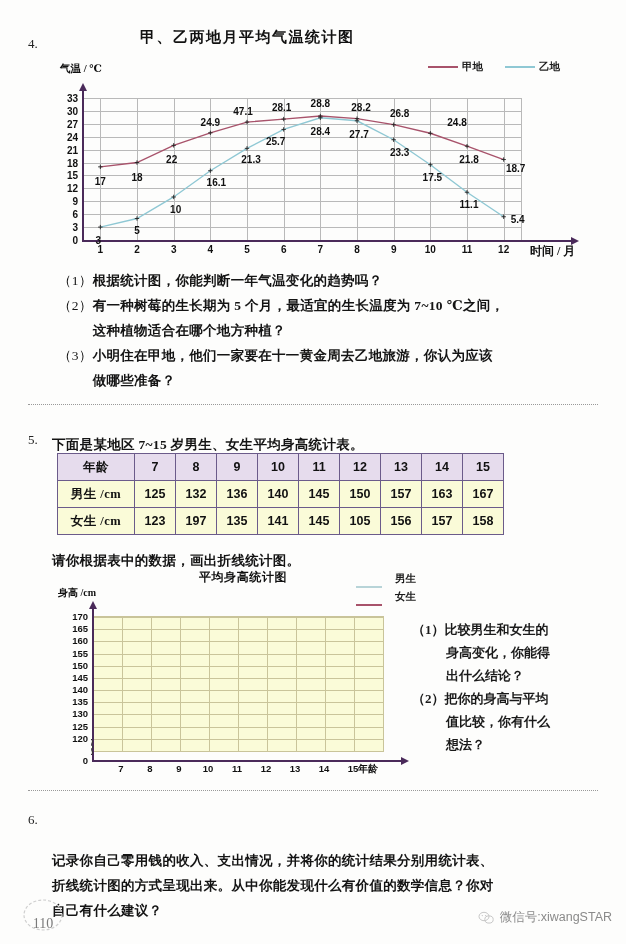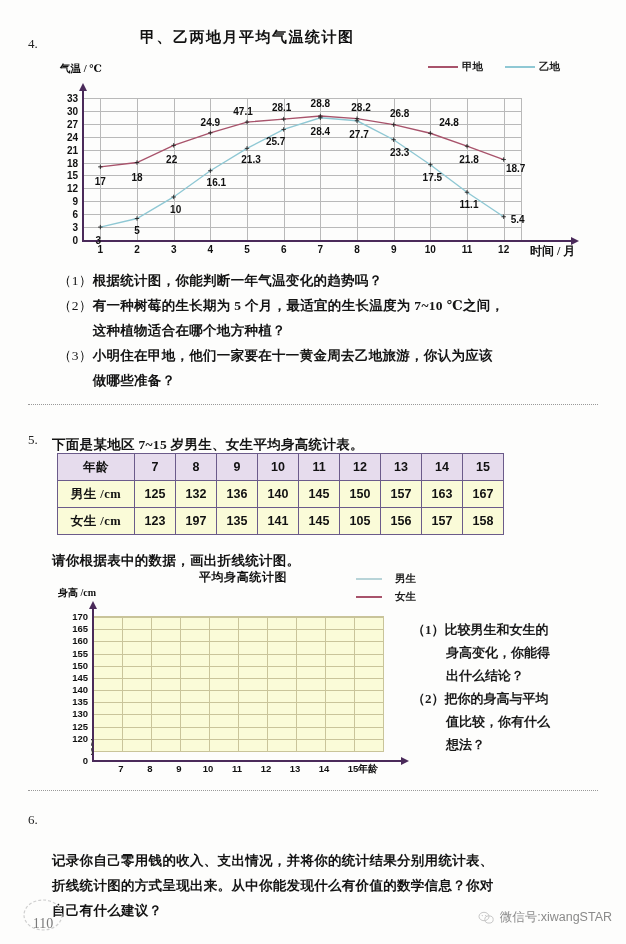--- a/index.html
+++ b/index.html
@@ -168,21 +168,21 @@
     position: absolute; left: 70px; top: 0px;
     width: 230px; text-align: center;
     font-size: 12px; font-weight: bold; letter-spacing: 0.6px;
     line-height: 19px; color: #111;
   }
   #chart2 .legend2 {
     position: absolute; right: -8px; top: 2px;
     font-size: 10.5px; font-weight: bold;
     line-height: 18px;
   }
-  #chart2 .legend2 .item { display: flex; align-items: center; gap: 13px; }
+  #chart2 .legend2 .item { display: flex; align-items: flex-end; gap: 13px; }
   #chart2 .legend2 .swatch { display: inline-block; width: 26px; height: 2px; }
 
   .plot2 {
     position: absolute;
     left: 34px; top: 48px;
     width: 290px; height: 134px;
     background: #fafbd8;
     border: 1px solid #c9c49a;
   }
   .plot2 .g-h { position: absolute; left: 0; width: 100%; height: 1px; background: #c9c49a; }
@@ -361,21 +361,21 @@
     <div id="c1-labels">
         <div class="dlabel" style="left: 40.3333px; top: 120.848px;">17</div>
         <div class="dlabel" style="left: 77px; top: 116.545px;">18</div>
         <div class="dlabel" style="left: 111.667px; top: 99.3333px;">22</div>
         <div class="dlabel" style="left: 150.333px; top: 61.8545px;">24.9</div>
         <div class="dlabel" style="left: 183px; top: 51.097px;">47.1</div>
         <div class="dlabel" style="left: 221.667px; top: 47.0848px;">28.1</div>
         <div class="dlabel" style="left: 260.333px; top: 43.0727px;">28.8</div>
         <div class="dlabel" style="left: 301px; top: 46.6545px;">28.2</div>
         <div class="dlabel" style="left: 339.667px; top: 52.6788px;">26.8</div>
-        <div class="dlabel" style="left: 389px; top: 62.2848px; text-align: center;">24.8</div>
+        <div class="dlabel" style="left: 397px; top: 62.2848px; text-align: center;">24.8</div>
         <div class="dlabel" style="left: 409px; top: 99.1939px;">21.8</div>
         <div class="dlabel" style="left: 455.667px; top: 107.533px;">18.7</div>
         <div class="dlabel" style="left: 38.3333px; top: 180.091px;">3</div>
         <div class="dlabel" style="left: 77px; top: 170.485px;">5</div>
         <div class="dlabel" style="left: 115.667px; top: 148.97px;">10</div>
         <div class="dlabel" style="left: 156.333px; top: 121.721px;">16.1</div>
         <div class="dlabel" style="left: 191px; top: 99.3455px;">21.3</div>
         <div class="dlabel" style="left: 215.667px; top: 81.4121px;">25.7</div>
         <div class="dlabel" style="left: 260.333px; top: 70.7939px;">28.4</div>
         <div class="dlabel" style="left: 299px; top: 73.8061px;">27.7</div>

